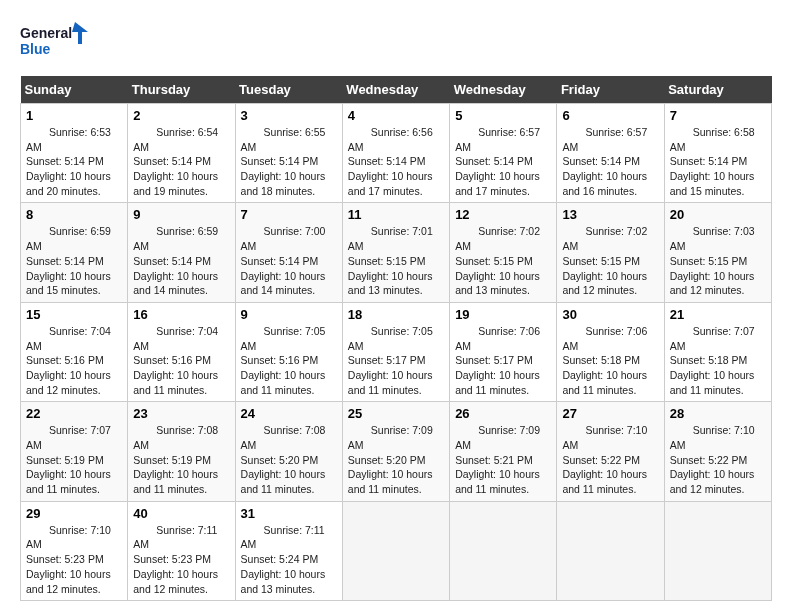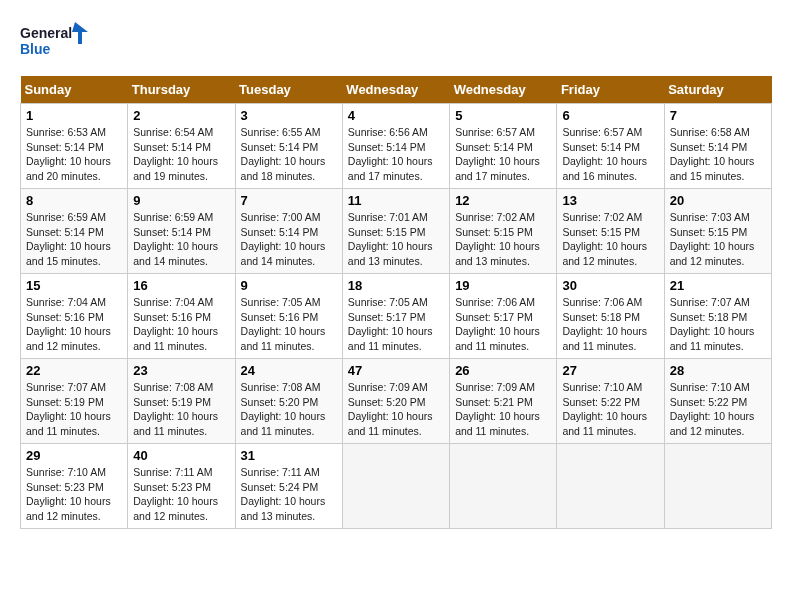--- a/index.html
+++ b/index.html
@@ -32,21 +32,21 @@
     .location {
       font-size: 15px;
       color: #333;
     }
     table {
       width: 100%;
       border-collapse: collapse;
       font-size: 11px;
     }
     th {
-      background-color: #a16207;
+      background-color: #404040;
       color: #fff;
       padding: 6px 4px;
       text-align: left;
       font-size: 13px;
       font-weight: bold;
     }
     td {
       border: 1px solid #ccc;
       padding: 4px 5px;
       vertical-align: top;
@@ -60,20 +60,21 @@
     .day-num {
       font-size: 13px;
       font-weight: bold;
       margin-bottom: 2px;
       display: block;
     }
     .day-info {
       color: #222;
       font-size: 10.5px;
       line-height: 1.4;
+      margin-left: 23px;
     }
     td.empty {
       background: #f5f5f5;
     }
     tr td { height: 85px; }
   </style>
 </head>
 <body>
 
 <div class="header-area">
@@ -200,21 +201,21 @@
       </td>
         <td>
         <span class="day-num">23</span>
         <span class="day-info">Sunrise: 7:08 AM<br>Sunset: 5:19 PM<br>Daylight: 10 hours and 11 minutes.</span>
       </td>
         <td>
         <span class="day-num">24</span>
         <span class="day-info">Sunrise: 7:08 AM<br>Sunset: 5:20 PM<br>Daylight: 10 hours and 11 minutes.</span>
       </td>
         <td>
-        <span class="day-num">47</span>
+        <span class="day-num">25</span>
         <span class="day-info">Sunrise: 7:09 AM<br>Sunset: 5:20 PM<br>Daylight: 10 hours and 11 minutes.</span>
       </td>
         <td>
         <span class="day-num">26</span>
         <span class="day-info">Sunrise: 7:09 AM<br>Sunset: 5:21 PM<br>Daylight: 10 hours and 11 minutes.</span>
       </td>
         <td>
         <span class="day-num">27</span>
         <span class="day-info">Sunrise: 7:10 AM<br>Sunset: 5:22 PM<br>Daylight: 10 hours and 11 minutes.</span>
       </td>

